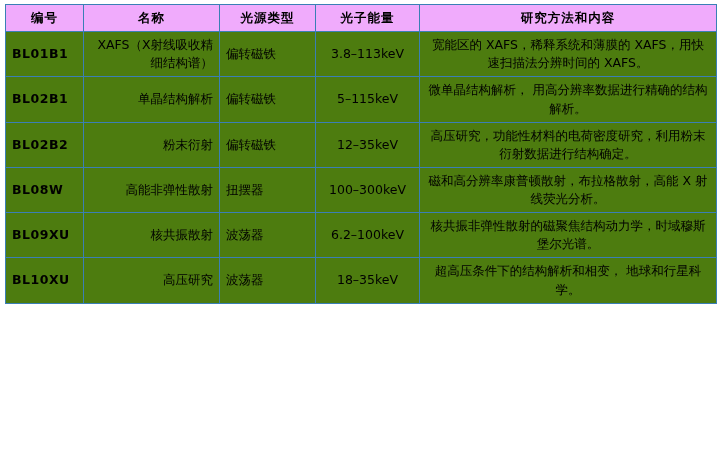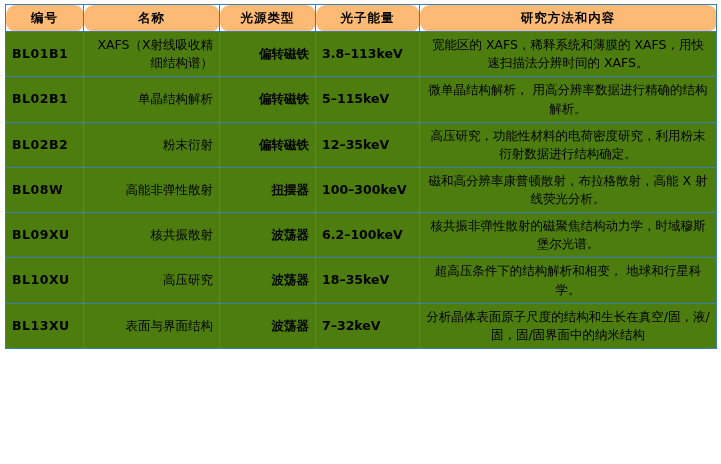--- a/index.html
+++ b/index.html
@@ -27,54 +27,51 @@
   table.beamline-table th,
   table.beamline-table td {
     border: 1px solid #3a7fb5;
     padding: 4px 6px;
     vertical-align: middle;
     font-size: 12.5px;
     line-height: 1.45;
     color: #000000;
   }
   thead th {
-    background: #fdba74;
+    background: #f0abfc;
     text-align: center;
     font-weight: bold;
     font-size: 13.5px;
     letter-spacing: 1px;
     padding: 5px 4px;
-    border-radius: 10px;
   }
   
   col.c-id    { width: 78px; }
   col.c-name  { width: 136px; }
   col.c-src   { width: 96px; }
   col.c-energy{ width: 104px; }
   col.c-desc  { width: 297px; }
 
   td.cell-id {
     text-align: left;
     font-weight: bold;
     color: #0b2f5c;
     letter-spacing: 0.5px;
     padding-left: 8px;
   }
   td.cell-name {
     text-align: right;
     padding-left: 8px;
   }
   td.cell-src {
-    text-align: right;
-    font-weight: bold;
+    text-align: left;
   }
   td.cell-energy {
-    text-align: left;
+    text-align: center;
     white-space: pre-line;
-    font-weight: bold;
   }
   td.cell-desc {
     text-align: center;
     padding-left: 7px;
     padding-right: 7px;
   }
   tbody tr { background: #4d7c0f; }
 </style>
 </head>
 <body>
@@ -135,22 +132,15 @@
         <td class="cell-desc">核共振非弹性散射的磁聚焦结构动力学，时域穆斯堡尔光谱。</td>
       </tr>
       <tr>
         <td class="cell-id">BL10XU</td>
         <td class="cell-name">高压研究</td>
         <td class="cell-src">波荡器</td>
         <td class="cell-energy">18–35keV</td>
         <td class="cell-desc">超高压条件下的结构解析和相变，
 地球和行星科学。</td>
       </tr>
-      <tr>
-        <td class="cell-id">BL13XU</td>
-        <td class="cell-name">表面与界面结构</td>
-        <td class="cell-src">波荡器</td>
-        <td class="cell-energy">7–32keV</td>
-        <td class="cell-desc">分析晶体表面原子尺度的结构和生长在真空/固，液/固，固/固界面中的纳米结构</td>
-      </tr>
     </tbody>
   </table>
 </div>
 
 </body></html>

